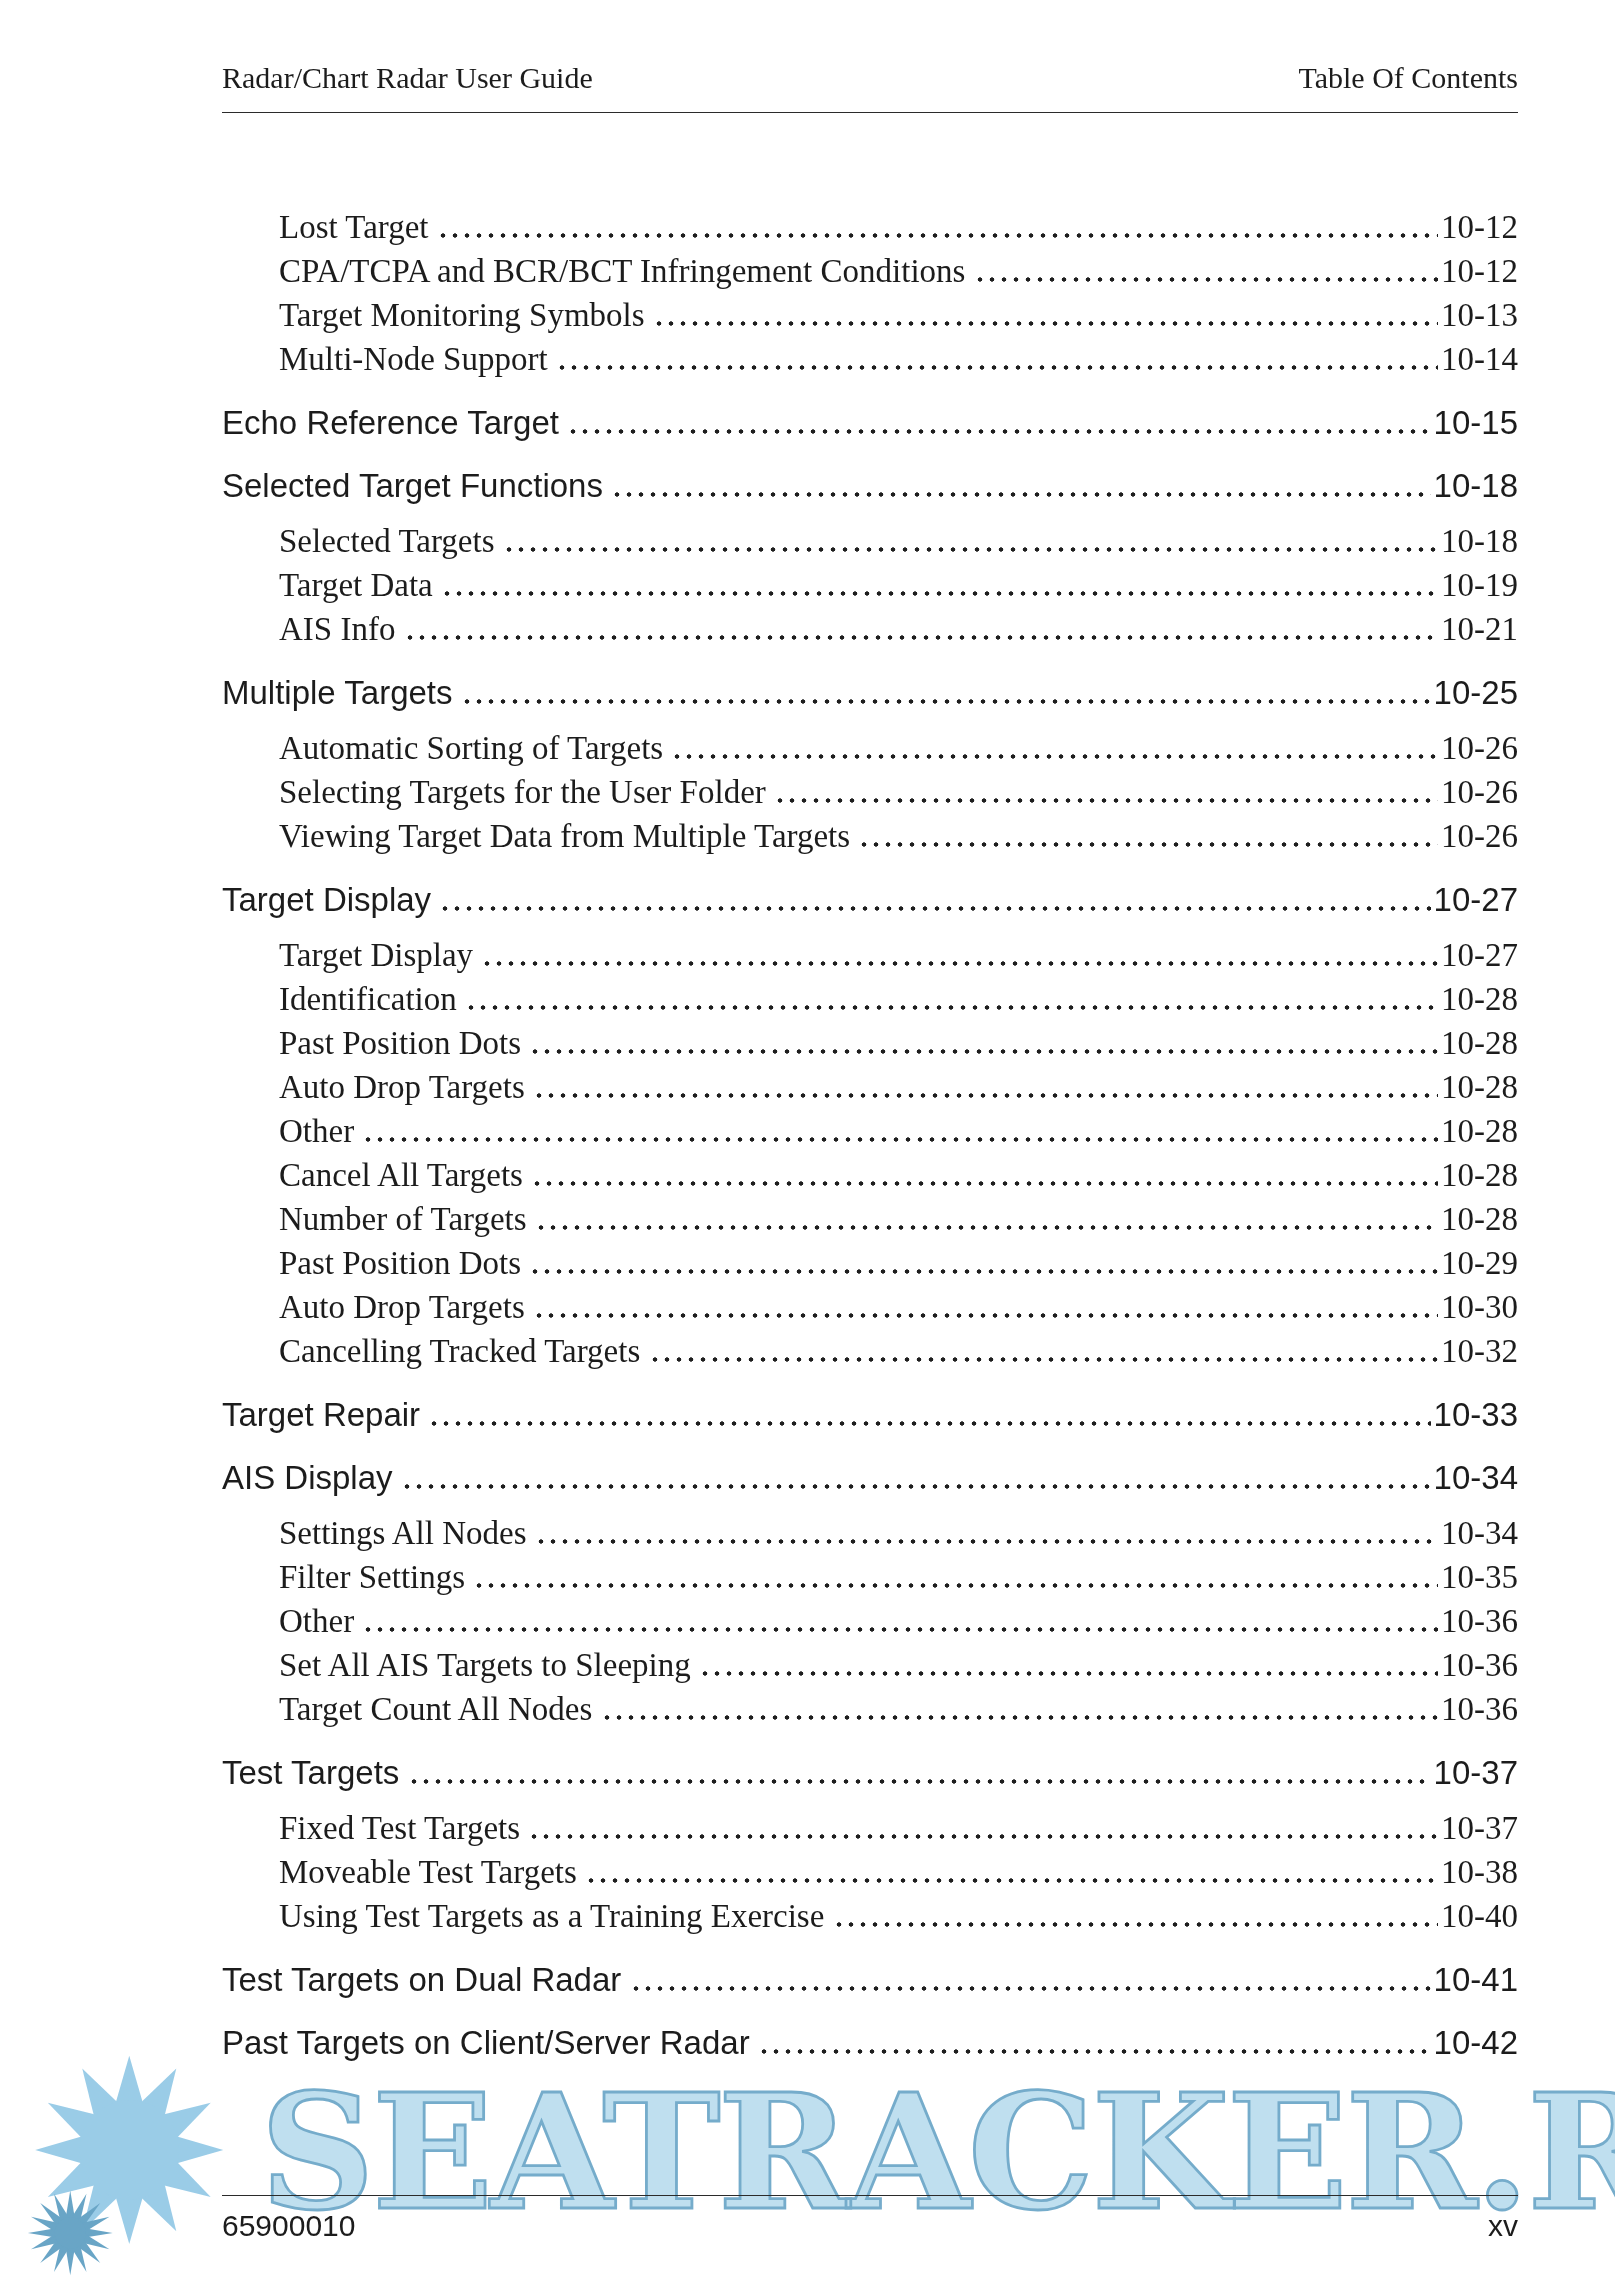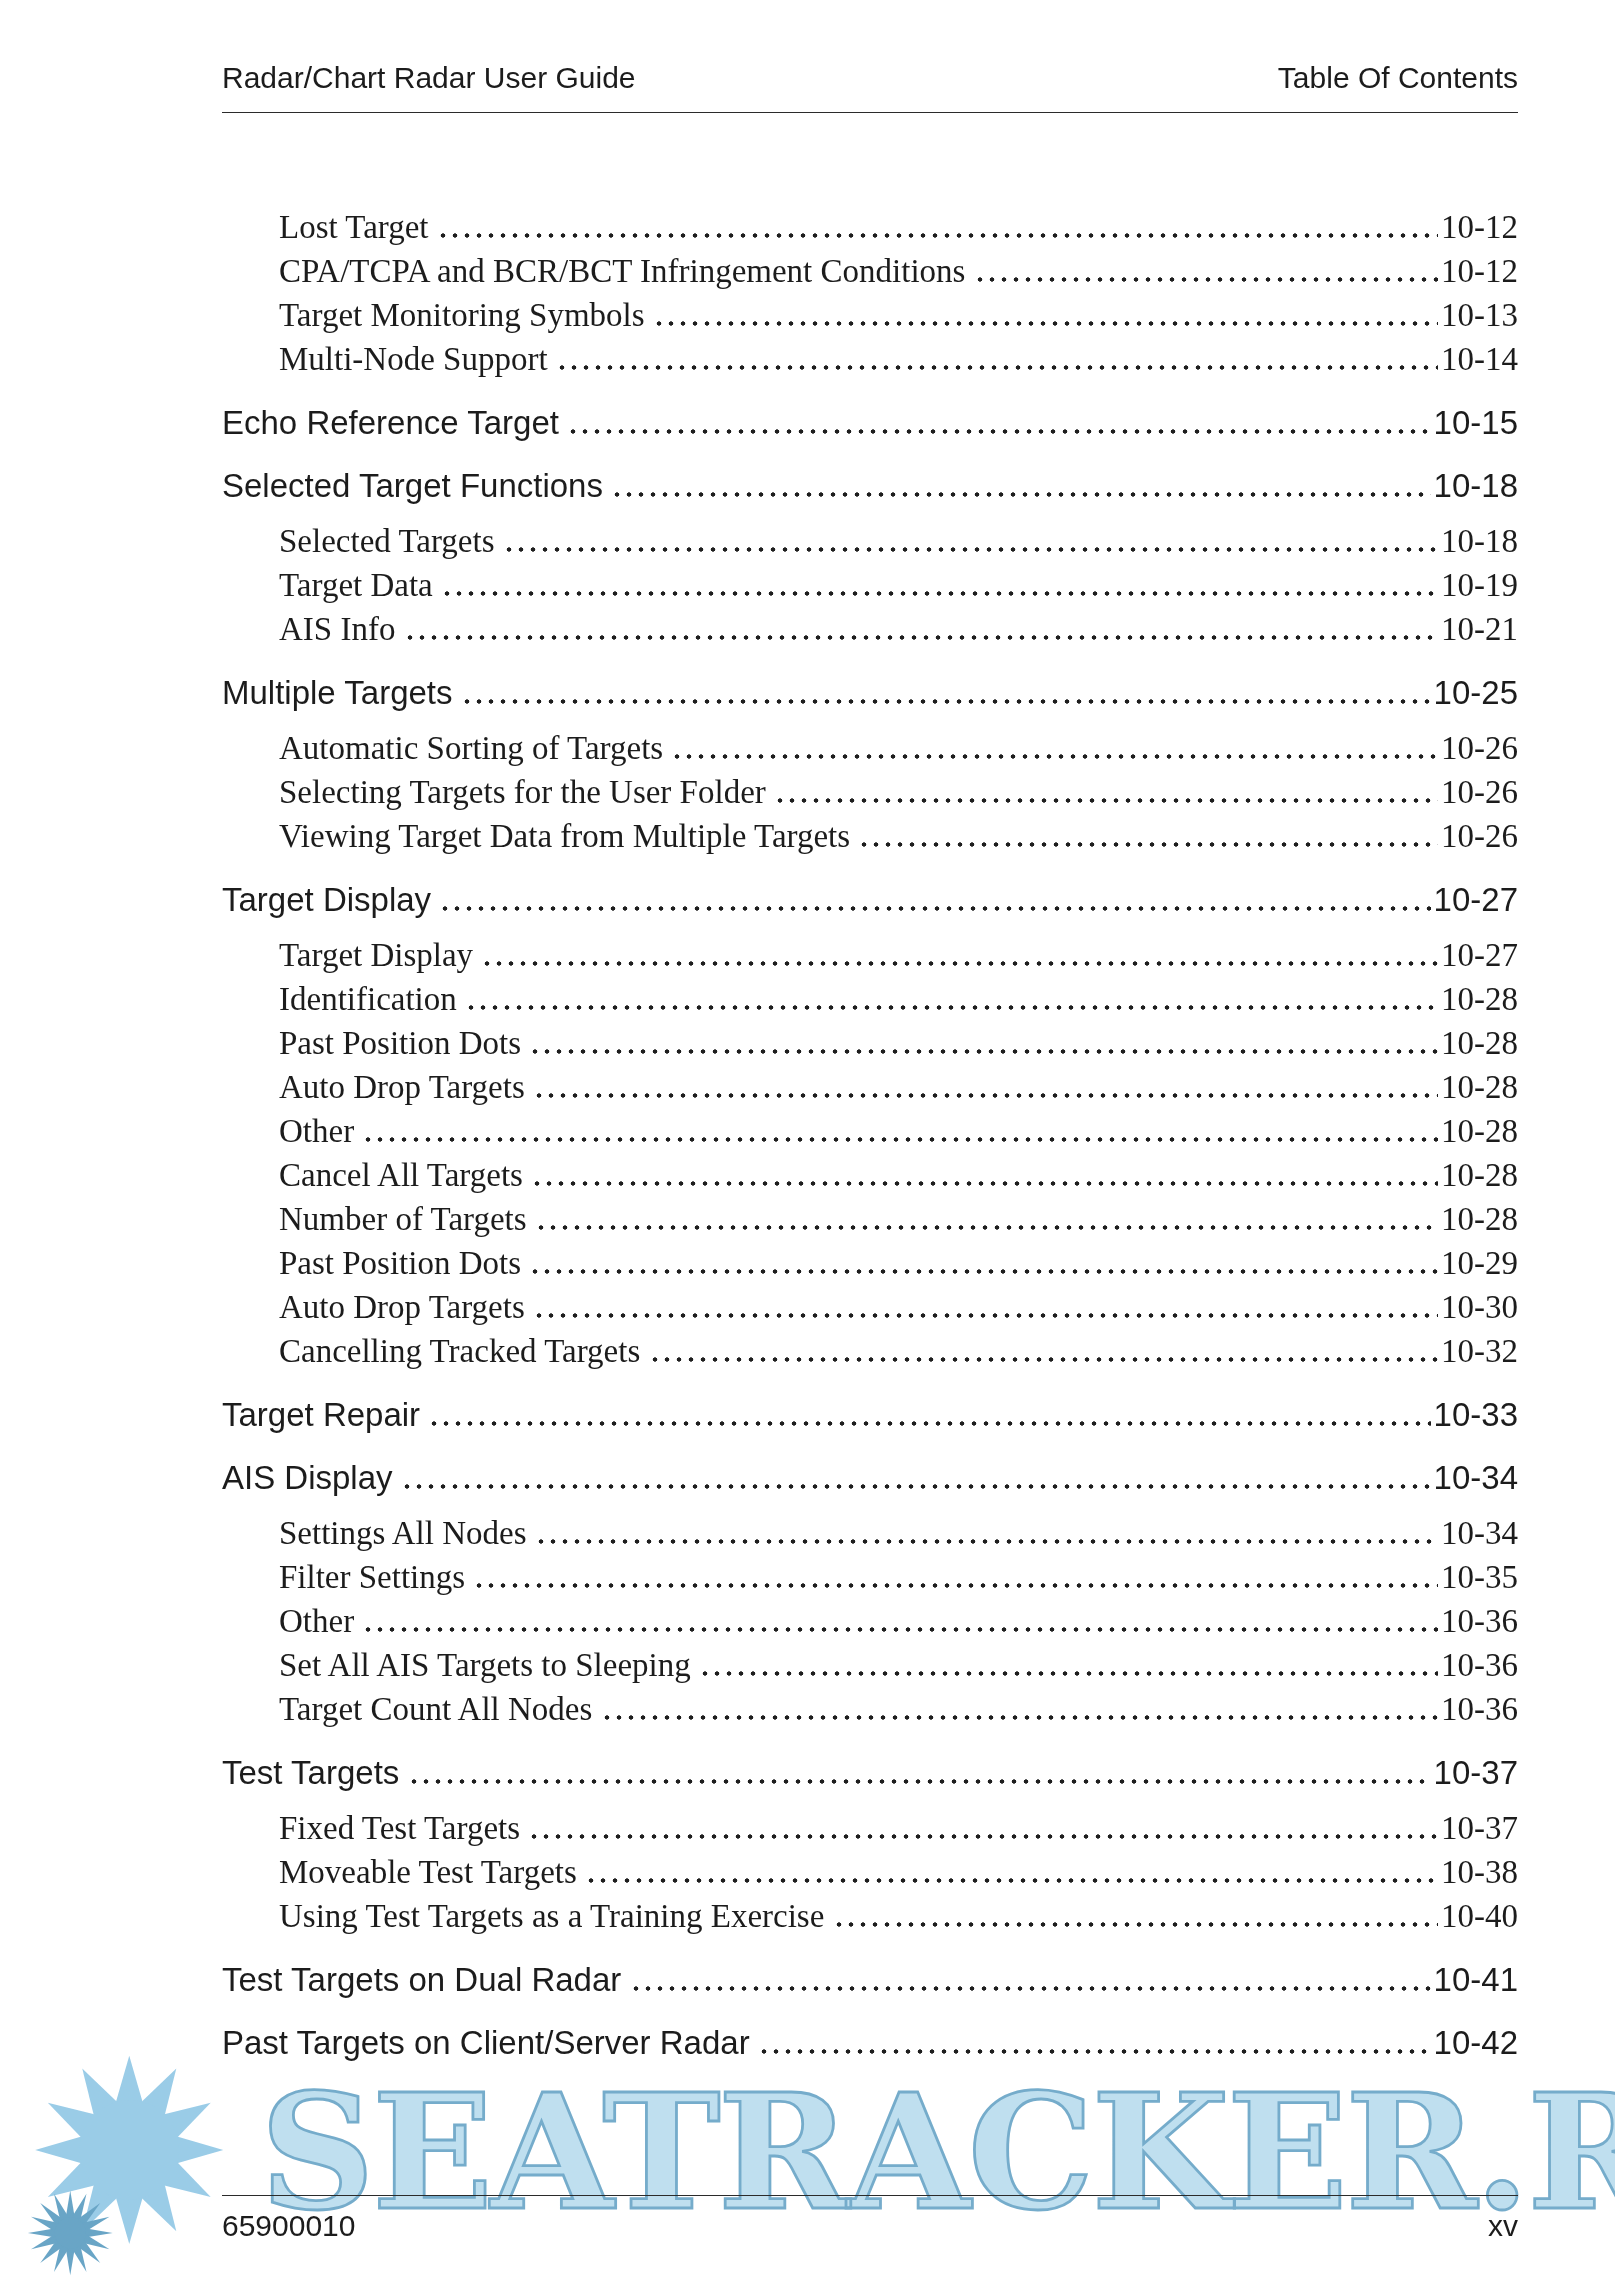--- a/index.html
+++ b/index.html
@@ -12,20 +12,21 @@
     overflow:hidden;
   }
 
   
   .page-header {
     position:absolute; left:222px; right:97px; top:61px;
     display:flex; justify-content:space-between; align-items:baseline;
     font-size:30px;
     padding-bottom:16.6px;
     border-bottom:1.8px solid #2b2b2b;
+    font-family:Liberation Serif, serif;
   }
 
   
   .toc { position:absolute; left:222px; right:97px; top:205px; }
   .toc-row {
     display:flex; align-items:baseline;
     font-size:33px; line-height:43px;
   }
   .toc-row.lvl2 { padding-left:57px;font-family:Liberation Serif, serif; }
   .toc-row.lvl1 { margin-top:20px; margin-bottom:12px; }

